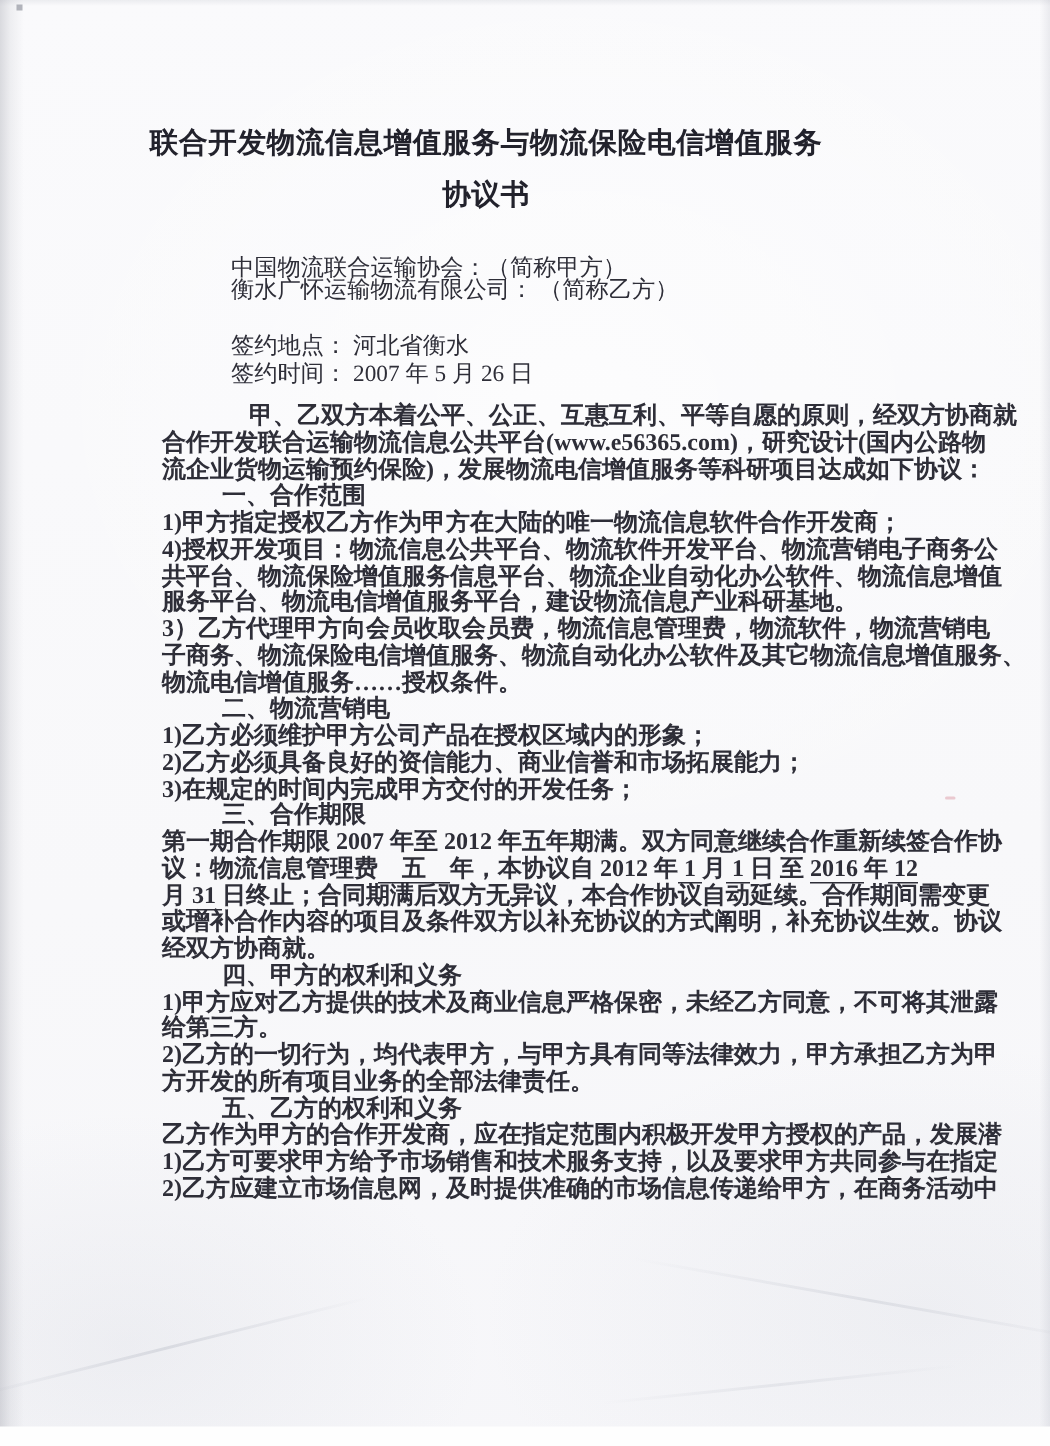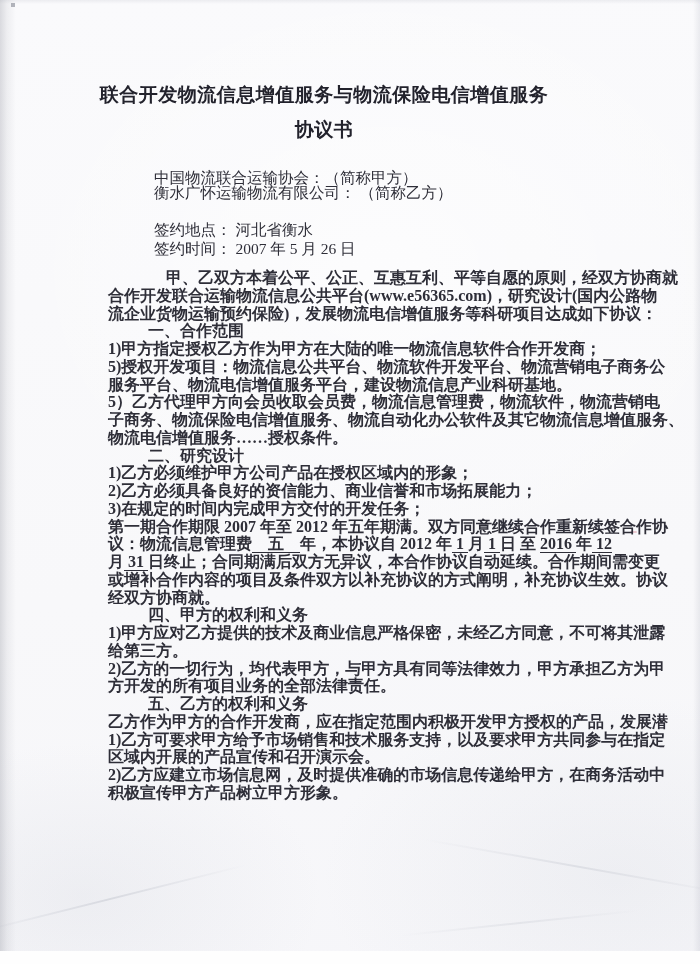--- a/index.html
+++ b/index.html
@@ -78,39 +78,39 @@
     <div class="sp">签约地点： 河北省衡水</div>
     <div class="sd">签约时间： 2007 年 5 月 26 日</div>
   </div>
 
   <div class="body-block">
       <div class="line para"><span>甲、乙双方本着公平、公正、互惠互利、平等自愿的原则，经双方协商就</span></div>
       <div class="line"><span>合作开发联合运输物流信息公共平台(www.e56365.com)，研究设计(国内公路物</span></div>
       <div class="line"><span>流企业货物运输预约保险)，发展物流电信增值服务等科研项目达成如下协议：</span></div>
       <div class="line sec"><span>一、合作范围</span></div>
       <div class="line"><span>1)甲方指定授权乙方作为甲方在大陆的唯一物流信息软件合作开发商；</span></div>
-      <div class="line"><span>5)授权开发项目：物流信息公共平台、物流软件开发平台、物流营销电子商务公</span></div>
+      <div class="line"><span>4)授权开发项目：物流信息公共平台、物流软件开发平台、物流营销电子商务公</span></div>
+      <div class="line"><span>共平台、物流保险增值服务信息平台、物流企业自动化办公软件、物流信息增值</span></div>
       <div class="line"><span>服务平台、物流电信增值服务平台，建设物流信息产业科研基地。</span></div>
-      <div class="line"><span>5）乙方代理甲方向会员收取会员费，物流信息管理费，物流软件，物流营销电</span></div>
+      <div class="line"><span>3）乙方代理甲方向会员收取会员费，物流信息管理费，物流软件，物流营销电</span></div>
       <div class="line"><span>子商务、物流保险电信增值服务、物流自动化办公软件及其它物流信息增值服务、</span></div>
       <div class="line"><span>物流电信增值服务……授权条件。</span></div>
-      <div class="line sec"><span>二、研究设计</span></div>
+      <div class="line sec"><span>二、物流营销电</span></div>
       <div class="line"><span>1)乙方必须维护甲方公司产品在授权区域内的形象；</span></div>
       <div class="line"><span>2)乙方必须具备良好的资信能力、商业信誉和市场拓展能力；</span></div>
       <div class="line"><span>3)在规定的时间内完成甲方交付的开发任务；</span></div>
+      <div class="line sec"><span>三、合作期限</span></div>
       <div class="line"><span>第一期合作期限 2007 年至 2012 年五年期满。双方同意继续合作重新续签合作协</span></div>
       <div class="line"><span>议：物流信息管理费</span><span class="u">　五　</span><span>年，本协议自 2012 年</span><span class="u"> 1 </span><span>月</span><span class="u"> 1 </span><span>日 至 </span><span class="u"> 2016 </span><span>年</span><span class="u"> 12</span></div>
       <div class="line"><span>月</span><span class="u"> 31 </span><span>日终止；合同期满后双方无异议，本合作协议自动延续。合作期间需变更</span></div>
       <div class="line"><span>或增补合作内容的项目及条件双方以补充协议的方式阐明，补充协议生效。协议</span></div>
       <div class="line"><span>经双方协商就。</span></div>
       <div class="line sec"><span>四、甲方的权利和义务</span></div>
       <div class="line"><span>1)甲方应对乙方提供的技术及商业信息严格保密，未经乙方同意，不可将其泄露</span></div>
       <div class="line"><span>给第三方。</span></div>
       <div class="line"><span>2)乙方的一切行为，均代表甲方，与甲方具有同等法律效力，甲方承担乙方为甲</span></div>
       <div class="line"><span>方开发的所有项目业务的全部法律责任。</span></div>
       <div class="line sec"><span>五、乙方的权利和义务</span></div>
       <div class="line"><span>乙方作为甲方的合作开发商，应在指定范围内积极开发甲方授权的产品，发展潜</span></div>
       <div class="line"><span>1)乙方可要求甲方给予市场销售和技术服务支持，以及要求甲方共同参与在指定</span></div>
-      <div class="line"><span>区域内开展的产品宣传和召开演示会。</span></div>
       <div class="line"><span>2)乙方应建立市场信息网，及时提供准确的市场信息传递给甲方，在商务活动中</span></div>
-      <div class="line"><span>积极宣传甲方产品树立甲方形象。</span></div>
     </div>
 </div>
 
 </body></html>

